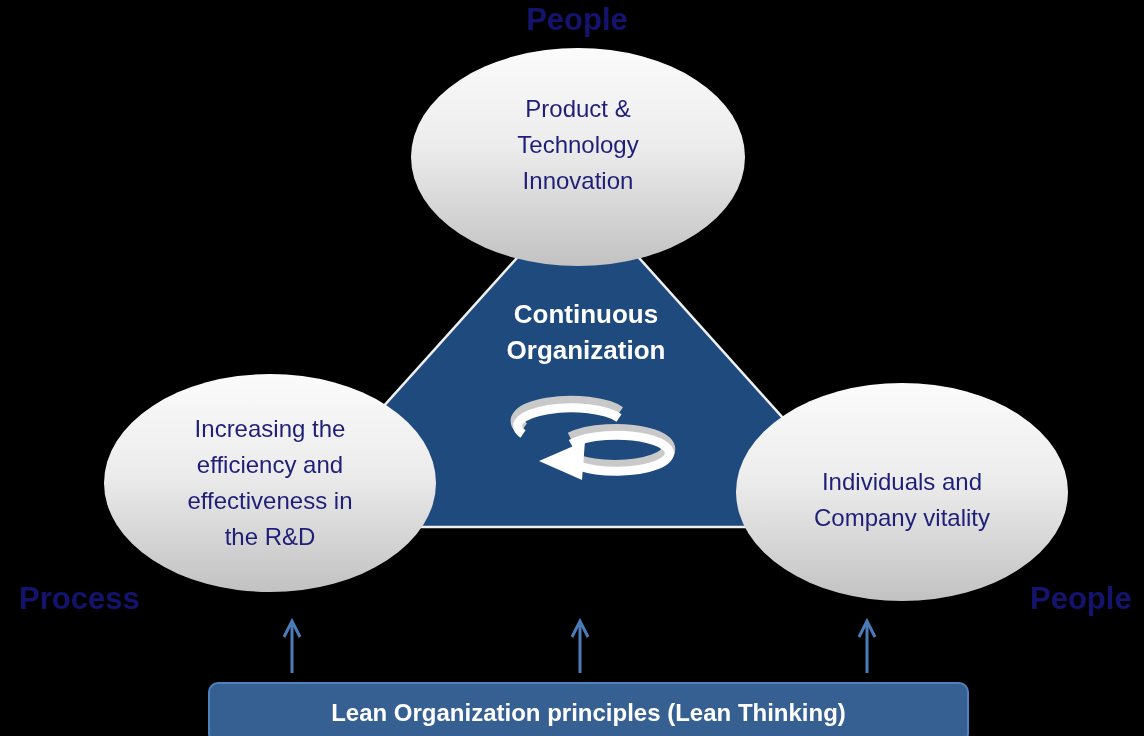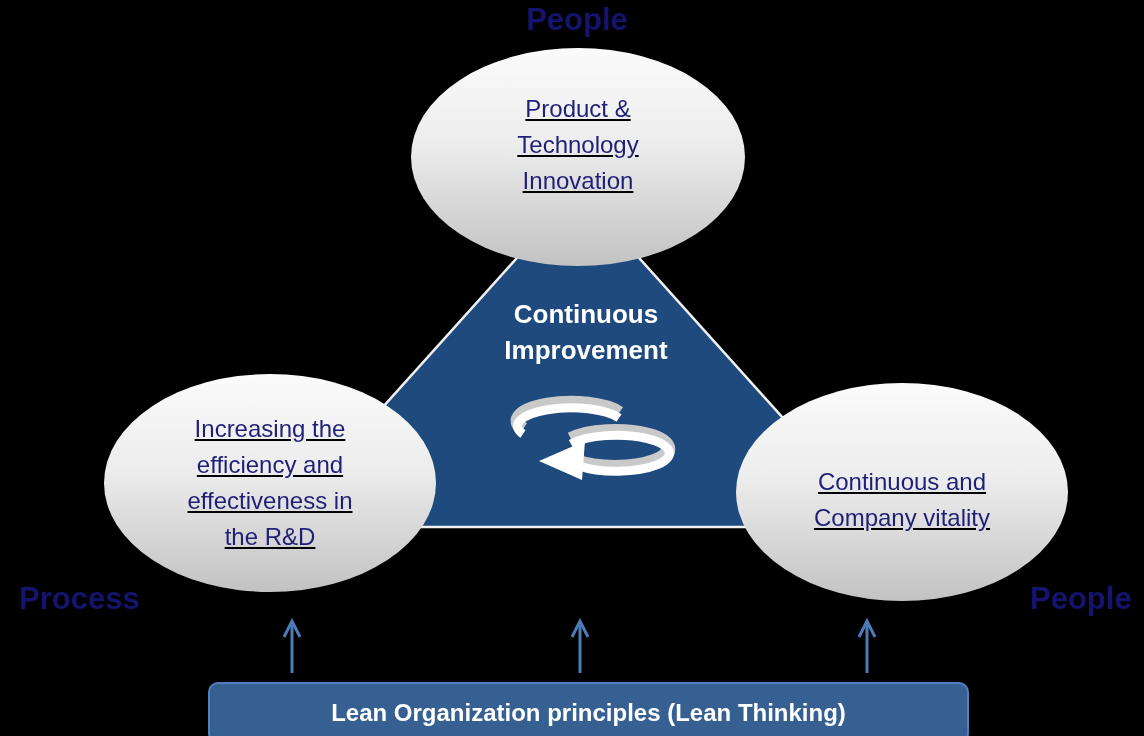--- a/index.html
+++ b/index.html
@@ -21,21 +21,21 @@
   .label-process{left:19px;top:581px;}
   .label-people{left:1030px;top:581px;}
   .ellipse{
     position:absolute;z-index:2;
     width:332px;height:218px;
     border-radius:50%;
     background:linear-gradient(180deg,
       var(--ellipse_gradient_top,#fbfbfb) 0%,
       #ececec 45%,
       var(--ellipse_gradient_bottom,#c2c2c2) 100%);
-    display:flex;align-items:center;justify-content:center;text-decoration:underline;
+    display:flex;align-items:center;justify-content:center;
   }
   .ellipse-top{left:411px;top:48px;width:334px;}
   .ellipse-left{left:104px;top:374px;}
   .ellipse-right{left:736px;top:383px;}
   .ellipse-text{
     color:var(--ellipse_text_navy,#1f1f78);
     font-size:24px;line-height:36px;
     text-align:center;white-space:pre-line;
   }
   .ellipse-top .ellipse-text{transform:translateY(-12px);}
@@ -106,24 +106,24 @@
 Technology
 Innovation</div>
   </div>
   <div class="ellipse ellipse-left">
     <div class="ellipse-text">Increasing the
 efficiency and
 effectiveness in
 the R&amp;D</div>
   </div>
   <div class="ellipse ellipse-right">
-    <div class="ellipse-text">Continuous and
+    <div class="ellipse-text">Individuals and
 Company vitality</div>
   </div>
 
   <div class="triangle-text">Continuous
-Improvement</div>
+Organization</div>
 
   <div class="lean-bar">
     <span class="lean-bar-text">Lean Organization principles (Lean Thinking)</span>
   </div>
 
 </div>
 
 </body></html>

